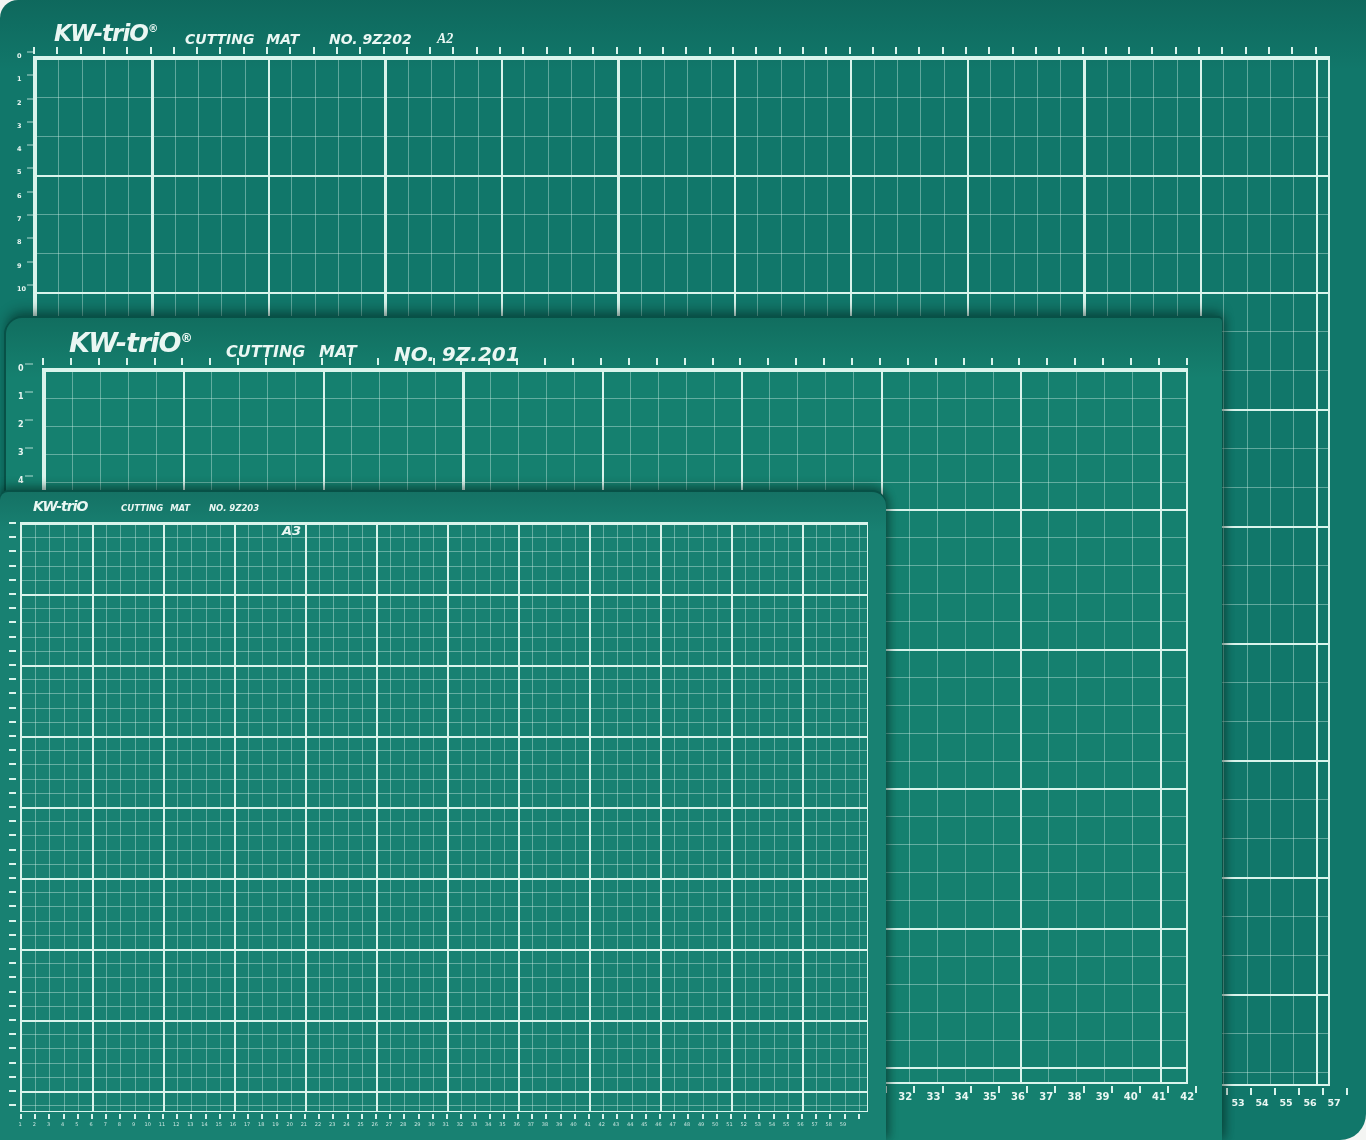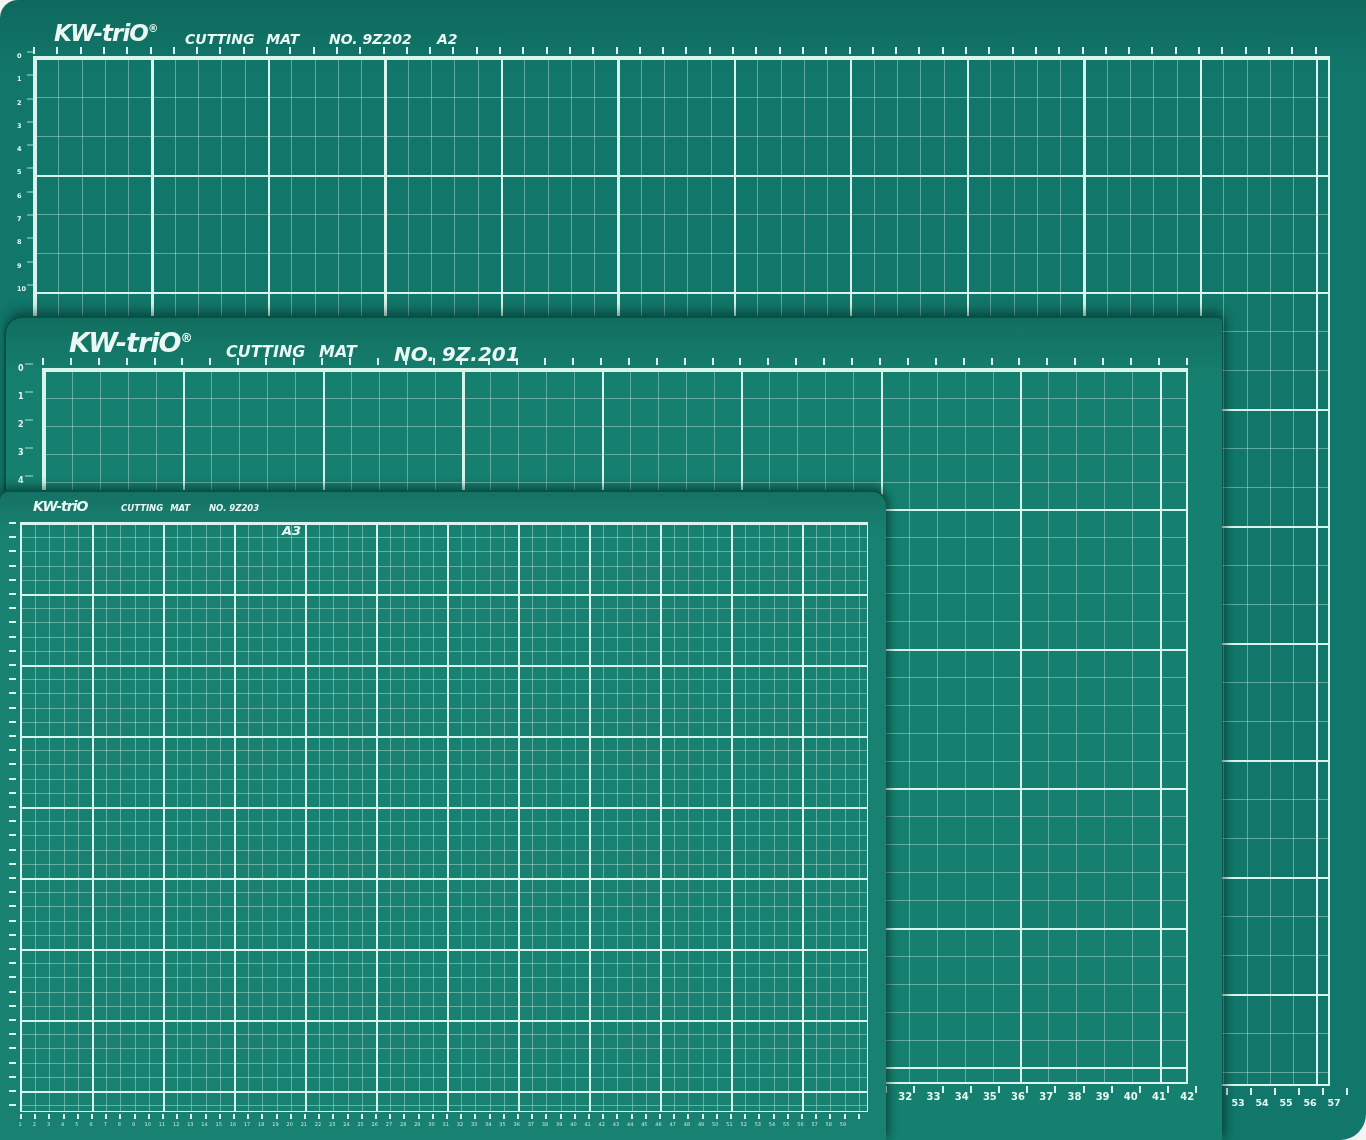--- a/index.html
+++ b/index.html
@@ -34,21 +34,21 @@
   }
   
   .hdr{position:absolute;left:0;top:0;width:100%;color:var(--label-text,#eaf7f3);}
   .hdr span{position:absolute;white-space:nowrap;font-style:italic;font-weight:bold;}
   .logo{letter-spacing:-1px;}
   .logo sup{font-size:45%;font-style:normal;vertical-align:super;letter-spacing:0;}
   
   .mat-a2 .logo {left:54px; top:20px; font-size:23px;}
   .mat-a2 .ttl  {left:185px;top:31px; font-size:14px;word-spacing:7px;}
   .mat-a2 .mdl  {left:329px;top:31px; font-size:14px;}
-  .mat-a2 .sz   {left:437px;top:31px; font-size:14px;}
+  .mat-a2 .sz   {left:437px;top:31px; font-size:14px;font-family:Liberation Serif, serif;}
   
   .mat-a1 .logo {left:63px; top:9px;  font-size:27px;}
   .mat-a1 .ttl  {left:220px;top:24px; font-size:16px;word-spacing:8px;}
   .mat-a1 .mdl  {left:388px;top:24px; font-size:20px;}
   
   .mat-a3 .logo {left:33px; top:6px;  font-size:14px;}
   .mat-a3 .ttl  {left:121px;top:11px; font-size:8.5px;word-spacing:4px;}
   .mat-a3 .mdl  {left:209px;top:11px; font-size:8.5px;}
   .mat-a3 .sz   {left:282px;top:11px; font-size:13px;margin-top:20px;}
   

